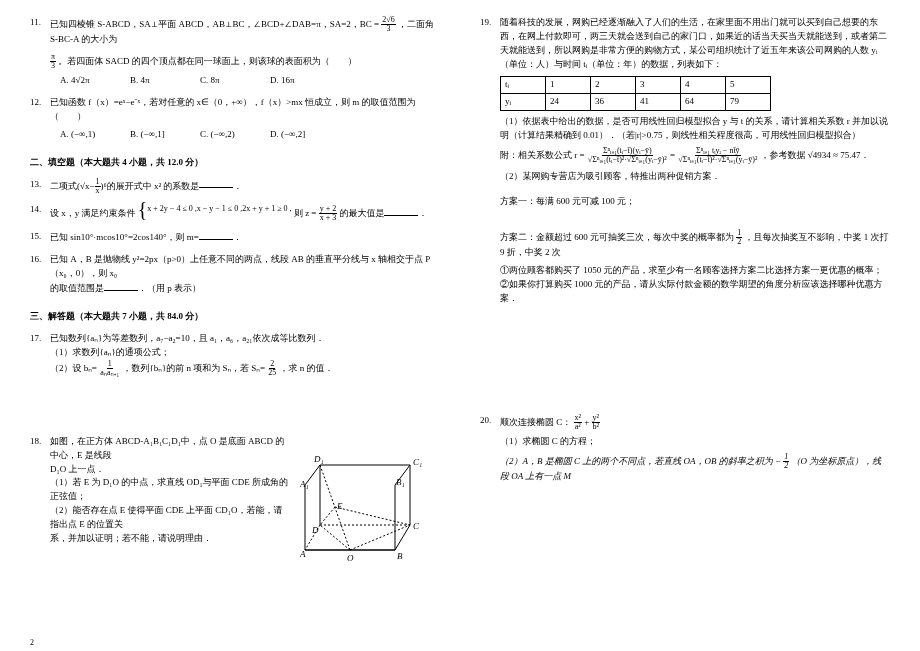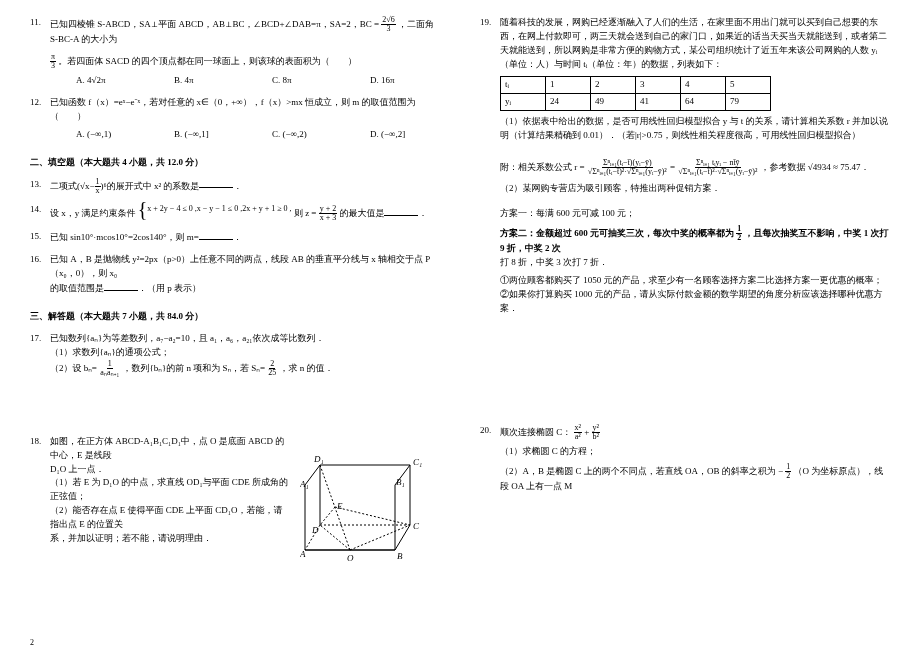--- a/index.html
+++ b/index.html
@@ -2,21 +2,21 @@
 <html><head>
 <meta charset="utf-8">
 <style>
   html,body{margin:0;padding:0;background:#fff;font-family:"SimSun","Times New Roman",serif;color:#000;}
   .page{display:flex;width:920px;height:651px;box-sizing:border-box;padding:16px 30px 12px 30px;font-size:9px;line-height:1.55;}
   .col{flex:1;display:flex;flex-direction:column;}
   .col-left{padding-right:20px;}
   .col-right{padding-left:20px;}
   .q{margin-bottom:8px;position:relative;padding-left:20px;}
   .q .num{position:absolute;left:0;top:0;width:18px;}
-  .opts{display:flex;gap:28px;margin-top:4px;padding-left:10px;justify-content:flex-end;}
+  .opts{display:flex;margin-top:4px;padding-left:10px;}
   .opts span{min-width:70px;}
   .sec{font-weight:bold;margin:6px 0 8px 0;}
   .blank{display:inline-block;border-bottom:0.6px solid #000;min-width:34px;height:9px;vertical-align:baseline;}
   .sys{display:inline-flex;align-items:center;}
   .sys-lines{display:inline-flex;font-size:8px;line-height:1.2;}
   .frac{display:inline-flex;flex-direction:column;align-items:center;vertical-align:middle;font-size:8px;line-height:1;}
   .frac .n{border-bottom:0.6px solid #000;padding:0 1px;}
   .frac .d{padding:0 1px;}
   table.data{border-collapse:collapse;margin:4px 0;}
   table.data td{border:0.6px solid #000;padding:1px 4px;min-width:36px;text-align:left;font-size:9px;}
@@ -187,75 +187,74 @@
           <td>tᵢ</td>
           <td>1</td>
           <td>2</td>
           <td>3</td>
           <td>4</td>
           <td>5</td>
         </tr>
         <tr>
           <td>yᵢ</td>
           <td>24</td>
-          <td>49</td>
+          <td>36</td>
           <td>41</td>
           <td>64</td>
           <td>79</td>
         </tr>
       </tbody>
         </table>
 
       <div>（1）依据表中给出的数据，是否可用线性回归模型拟合 y 与 t 的关系，请计算相关系数 r 并加以说明（计算结果精确到 0.01）．（若|r|&gt;0.75，则线性相关程度很高，可用线性回归模型拟合）</div>
 
-      <div style="margin-top:16px;">
+      <div style="margin-top:4px;">
         <span>附：相关系数公式 r = </span>
         <span class="frac">
             <span class="n">Σⁿᵢ₌₁(tᵢ−t̄)(yᵢ−ȳ)</span>
             <span class="d">√Σⁿᵢ₌₁(tᵢ−t̄)²·√Σⁿᵢ₌₁(yᵢ−ȳ)²</span>
           </span>
         <span> = </span>
         <span class="frac">
             <span class="n">Σⁿᵢ₌₁ tᵢyᵢ − nt̄ȳ</span>
             <span class="d">√Σⁿᵢ₌₁(tᵢ−t̄)²·√Σⁿᵢ₌₁(yᵢ−ȳ)²</span>
           </span>
         <span>，参考数据 √4934 ≈ 75.47．</span>
       </div>
 
       <div style="margin-top:6px;">（2）某网购专营店为吸引顾客，特推出两种促销方案．</div>
       <div style="margin-top:12px;">方案一：每满 600 元可减 100 元；</div>
-      <div style="margin-top:4px;font-weight:bold;">
+      <div style="margin-top:20px;">
         <span>方案二：金额超过 600 元可抽奖三次，每次中奖的概率都为</span>
         <span class="frac">
             <span class="n">1</span>
             <span class="d">2</span>
           </span>
         <span>，且每次抽奖互不影响，中奖 1 次打 9 折，中奖 2 次</span>
       </div>
-      <div>打 8 折，中奖 3 次打 7 折．</div>
       <div style="margin-top:4px;">①两位顾客都购买了 1050 元的产品，求至少有一名顾客选择方案二比选择方案一更优惠的概率；</div>
       <div>②如果你打算购买 1000 元的产品，请从实际付款金额的数学期望的角度分析应该选择哪种优惠方案．</div>
     </div>
 
     <div style="height:100px;"></div>
 
     <div class="q">
       <span class="num">20.</span>
       <span>顺次连接椭圆 C：</span>
       <span class="frac">
           <span class="n">x²</span>
           <span class="d">a²</span>
         </span>
       <span> + </span>
       <span class="frac">
           <span class="n">y²</span>
           <span class="d">b²</span>
         </span>
       <div style="margin-top:4px;">（1）求椭圆 C 的方程；</div>
-      <div style="margin-top:4px;">
+      <div style="margin-top:4px;font-style:italic;">
         <span>（2）A，B 是椭圆 C 上的两个不同点，若直线 OA，OB 的斜率之积为 −</span>
         <span class="frac">
             <span class="n">1</span>
             <span class="d">2</span>
           </span>
         <span>（O 为坐标原点），线段 OA 上有一点 M</span>
       </div>
     </div>
 
   </div>

